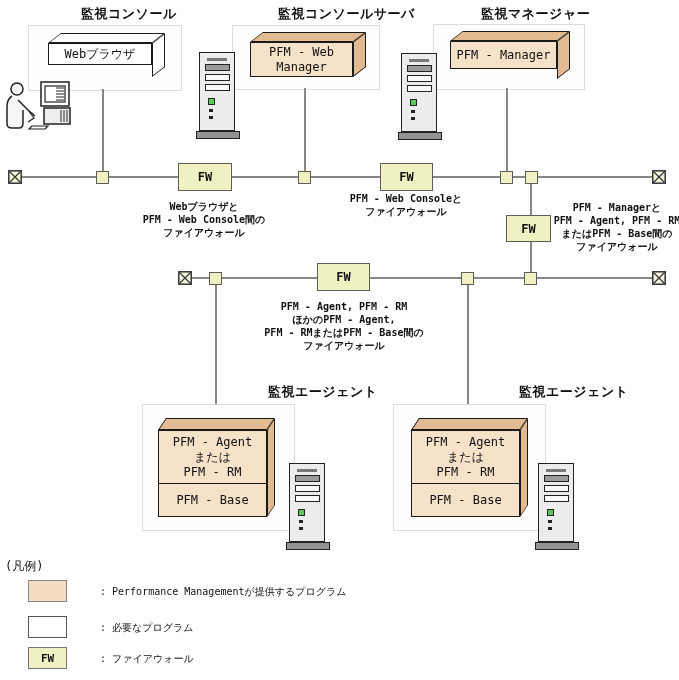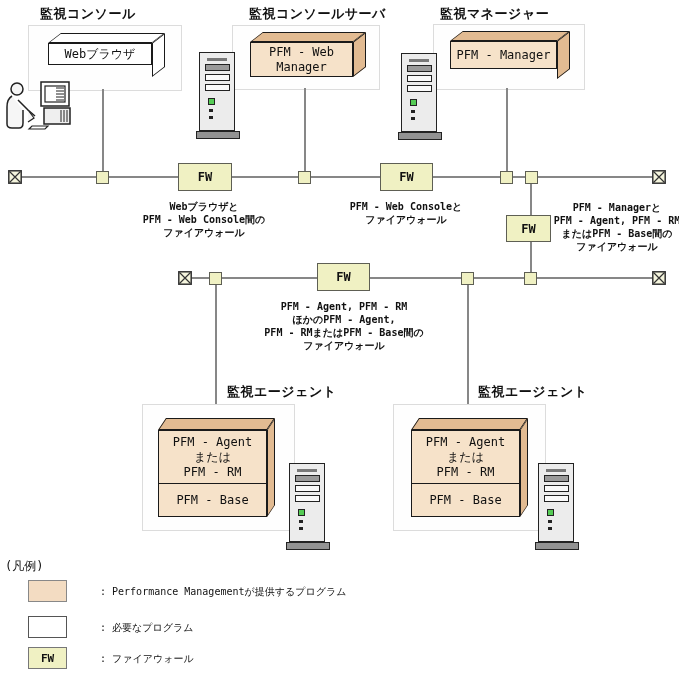--- a/index.html
+++ b/index.html
@@ -4,21 +4,21 @@
 <style>
   html,body { margin:0; padding:0; background:#fff; }
   #canvas {
     position:relative; width:679px; height:680px; background:#fff;
     font-family:"DejaVu Sans Mono","Liberation Mono",monospace;
     color:#111; overflow:hidden;
   }
   .abs { position:absolute; }
 
   
-  .node-title { font-size:13px; font-weight:bold; white-space:nowrap; letter-spacing:0.5px; }
+  .node-title { font-size:13px; font-weight:bold; white-space:nowrap; letter-spacing:0.5px;margin-left:41px; }
 
   
   .container { background:#fefefe; border:1px solid #dcdcdc; z-index:1; }
 
   
   .box3d { position:absolute; z-index:3; }
   .box3d .face { position:absolute; box-sizing:border-box; border:1.4px solid #1a1a1a; }
   .box3d .front {
     position:absolute; left:0; box-sizing:border-box; border:1.4px solid #1a1a1a;
     display:flex; flex-direction:column; align-items:center; justify-content:center;
@@ -76,21 +76,21 @@
   .sw-pfm  { background:#f3dcc2; border:1.4px solid #888; }
   .sw-req  { background:#ffffff; border:1.4px solid #555; }
   .sw-fw   { background:#f0f1c3; border:1.4px solid #777; display:flex; align-items:center; justify-content:center; font-size:11px; font-weight:bold; }
 </style>
 </head>
 <body>
 
 <div id="canvas">
 
   <div class="abs node-title" style="left:40px;top:5px;">監視コンソール</div>
-  <div class="abs node-title" style="left:249px;top:5px;font-family:Liberation Serif, serif;">監視コンソールサーバ</div>
+  <div class="abs node-title" style="left:237px;top:5px;font-family:Liberation Serif, serif;">監視コンソールサーバ</div>
   <div class="abs node-title" style="left:440px;top:5px;">監視マネージャー</div>
 
   <div class="abs container" style="left:28px;top:25px;width:152px;height:64px;"></div>
   <div class="abs container" style="left:232px;top:25px;width:146px;height:63px;"></div>
   <div class="abs container" style="left:433px;top:24px;width:150px;height:64px;"></div>
 
   <div class="box3d deep white" style="left:48px;top:33px;width:104px;">
     <div class="face top"></div>
     <div class="face right" style="height:34px;"></div>
     <div class="front" style="height:22px;">
@@ -182,21 +182,21 @@
   <div class="vline" style="left:530px;top:184px;height:94px;"></div>
   <div class="fw" style="left:506px;top:215px;width:45px;height:27px;">
     <span>FW</span>
   </div>
 
   <div class="cap" style="left:128px;top:200px;width:152px;">
     <div>Webブラウザと</div>
     <div>PFM - Web Console間の</div>
     <div>ファイアウォール</div>
   </div>
-  <div class="cap" style="left:330px;top:200px;width:152px;">
+  <div class="cap" style="left:330px;top:192px;width:152px;">
     <div>PFM - Web Consoleと</div>
     <div>ファイアウォール</div>
   </div>
   <div class="cap" style="left:551px;top:201px;width:132px;">
     <div>PFM - Managerと</div>
     <div>PFM - Agent, PFM - RM</div>
     <div>またはPFM - Base間の</div>
     <div>ファイアウォール</div>
   </div>
 

